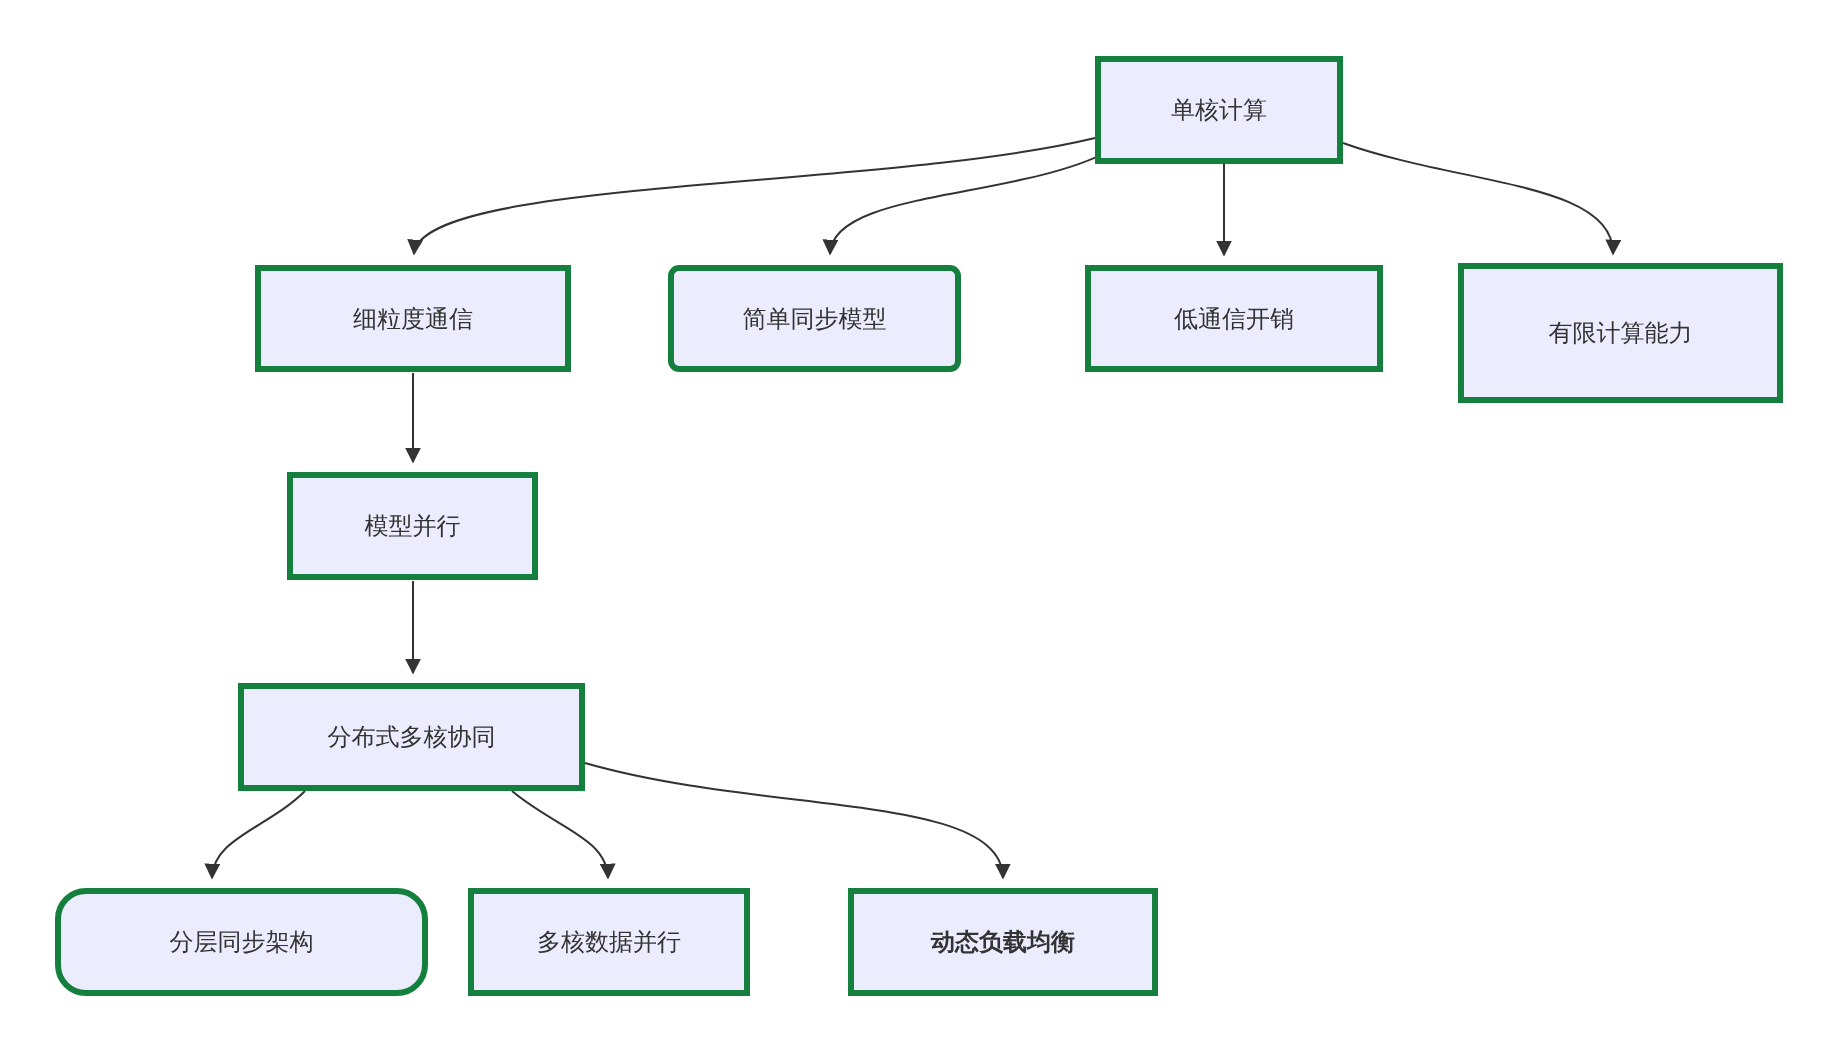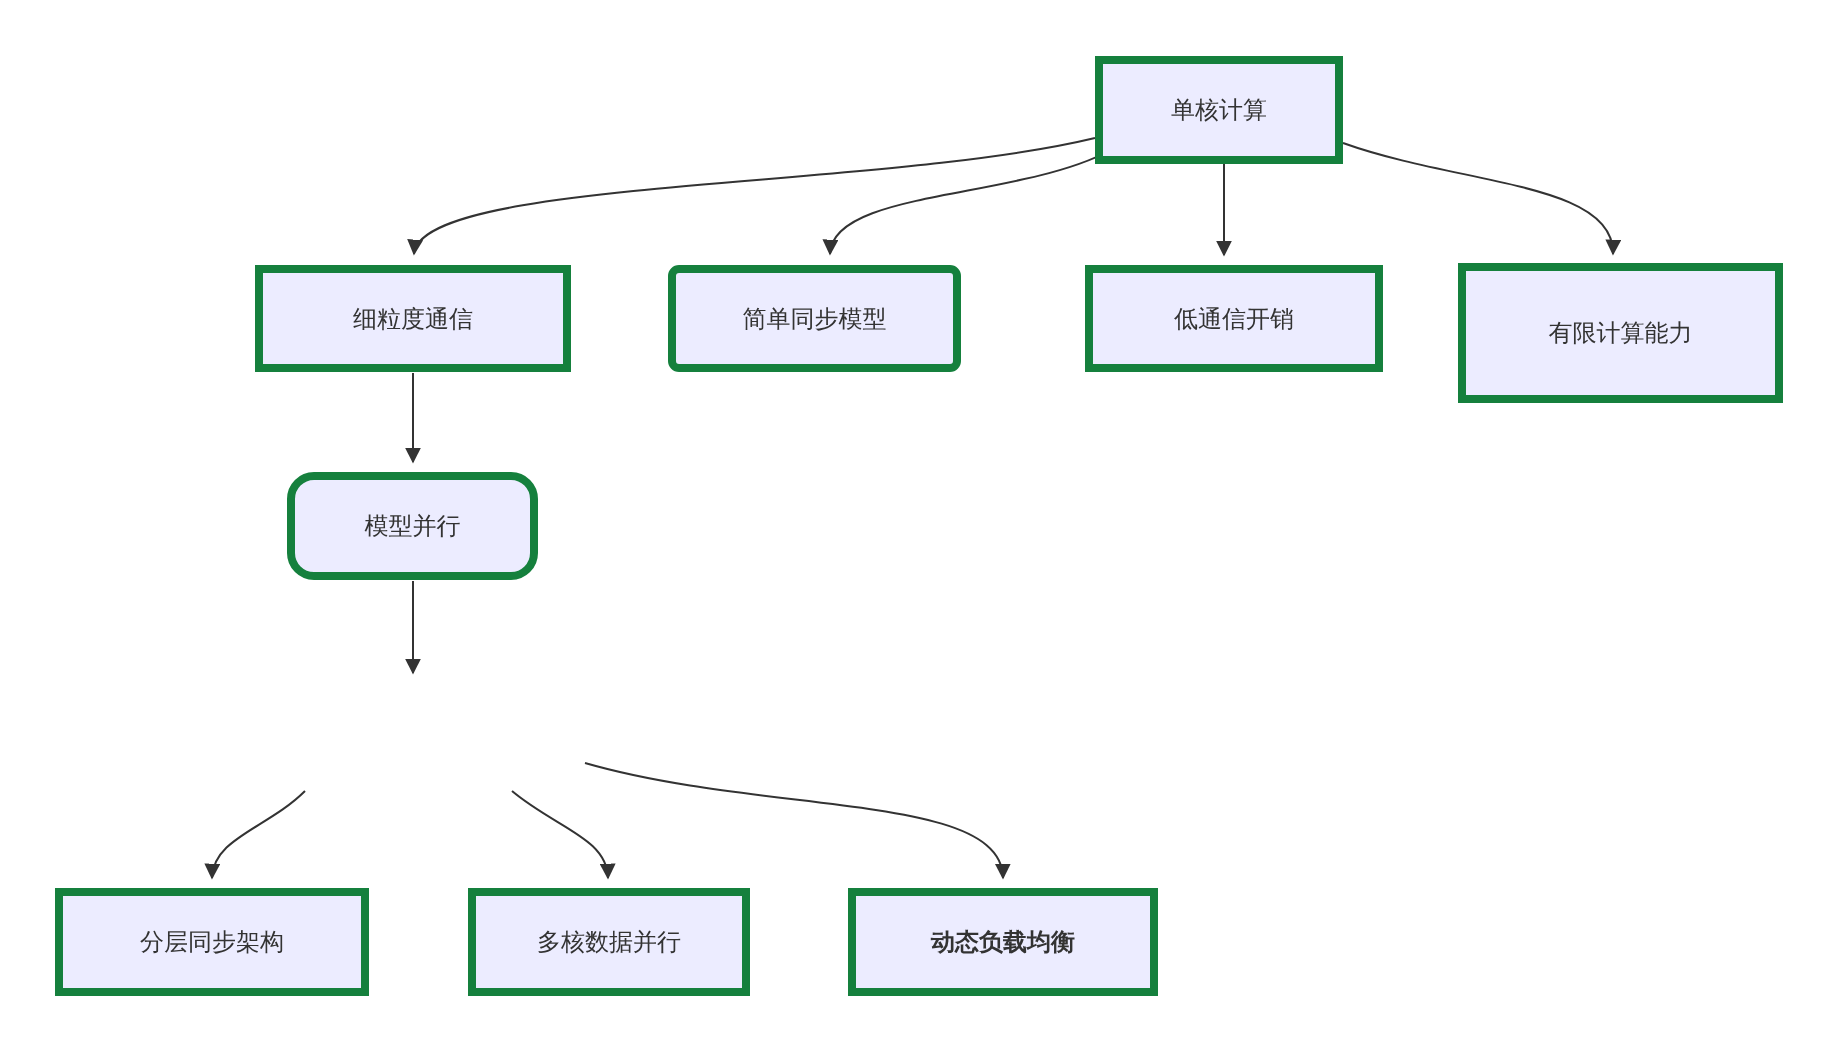--- a/index.html
+++ b/index.html
@@ -26,39 +26,39 @@
   .edges path.link {
     fill: none;
     stroke: #333333;
     stroke-width: 2px;
   }
   .node {
     position: absolute;
     z-index: 2;
     box-sizing: border-box;
     background: #ECECFF;
-    border: 8px solid #15803d;
+    border: 6px solid #15803d;
     color: #333333;
     font-size: 24px;
     line-height: 1;
     display: flex;
     align-items: center;
     justify-content: center;
     text-align: center;
     white-space: nowrap;
   }
   
   #n-a { left: 1095px; top: 56px;  width: 248px; height: 108px; }
   #n-b { left: 255px;  top: 265px; width: 316px; height: 107px; }
   #n-c { left: 668px;  top: 265px; width: 293px; height: 107px; border-radius: 11px; }
   #n-d { left: 1085px; top: 265px; width: 298px; height: 107px; }
   #n-e { left: 1458px; top: 263px; width: 325px; height: 140px; }
-  #n-f { left: 287px;  top: 472px; width: 251px; height: 108px; border-radius: 27px; }
+  #n-f { left: 287px;  top: 472px; width: 251px; height: 108px; }
   #n-g { left: 238px;  top: 683px; width: 347px; height: 108px; }
-  #n-h { left: 55px;   top: 888px; width: 314px; height: 108px; }
+  #n-h { left: 55px;   top: 888px; width: 373px; height: 108px; border-radius: 31px; }
   #n-i { left: 468px;  top: 888px; width: 282px; height: 108px; }
   #n-j { left: 848px;  top: 888px; width: 310px; height: 108px; font-weight: bold; }
 </style>
 </head>
 <body>
 
 <div class="canvas">
 
   <svg class="edges" viewBox="0 0 1826 1051" xmlns="http://www.w3.org/2000/svg" aria-hidden="true">
     <defs>
@@ -88,20 +88,23 @@
   </div>
   <div class="node" id="n-d">
     <span>低通信开销</span>
   </div>
   <div class="node" id="n-e">
     <span>有限计算能力</span>
   </div>
   <div class="node" id="n-f">
     <span>模型并行</span>
   </div>
+  <div class="node" id="n-g">
+    <span>分布式多核协同</span>
+  </div>
   <div class="node" id="n-h">
     <span>分层同步架构</span>
   </div>
   <div class="node" id="n-i">
     <span>多核数据并行</span>
   </div>
   <div class="node" id="n-j">
     <span>动态负载均衡</span>
   </div>
 

